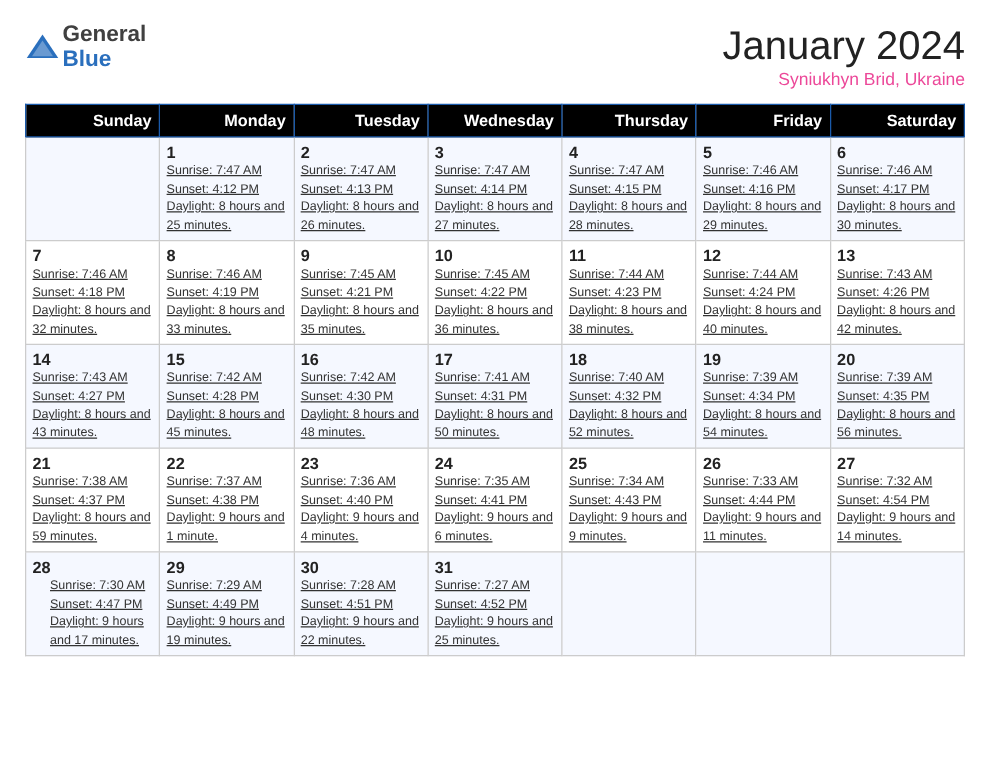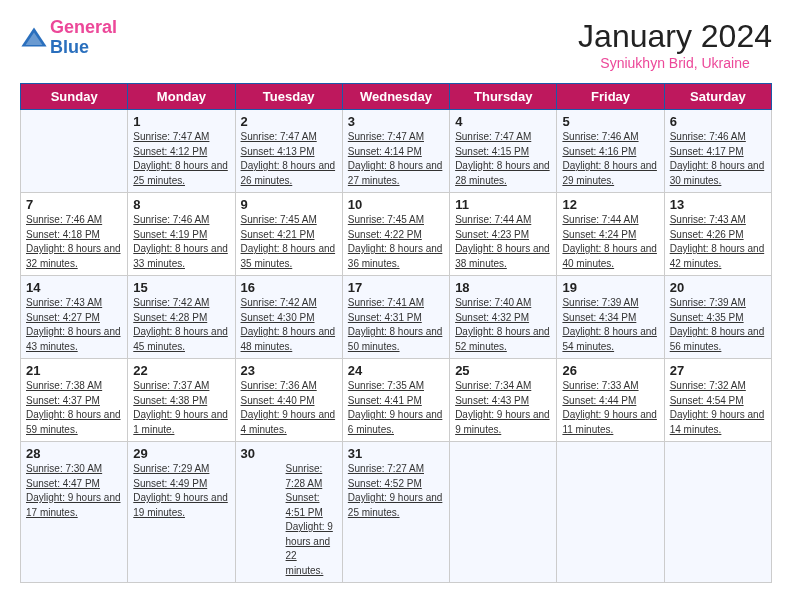--- a/index.html
+++ b/index.html
@@ -24,48 +24,48 @@
     }
     .logo {
       display: flex;
       align-items: center;
     }
     .logo-text {
       font-size: 18px;
       font-weight: bold;
       line-height: 1.1;
     }
-    .logo-general { color: #ec4899; }
+    .logo-general { color: #404040; }
     .logo-blue { color: #2a6fbd; margin-top: 41px; }
     .logo-icon {
       width: 28px;
       height: 28px;
       margin-right: 2px;
     }
     .title-block {
-      text-align: center;
+      text-align: right;
     }
     .month-title {
       font-size: 32px;
       color: #222;
       font-weight: normal;
     }
     .subtitle {
       font-size: 14px;
       color: #ec4899;
     }
     table {
       width: 100%;
       border-collapse: collapse;
       table-layout: fixed;
     }
     thead tr th {
-      background: #be185d;
+      background: #000000;
       color: #fff;
-      text-align: center;
+      text-align: right;
       padding: 5px 6px;
       font-size: 13px;
       font-weight: bold;
       border: 1px solid #1a5aaa;
     }
     tbody tr td {
       border: 1px solid #ccc;
       vertical-align: top;
       padding: 4px 5px;
       font-size: 10.5px;
@@ -297,33 +297,33 @@
           <td>
             <span class="day-number">27</span>
             <div class="day-info" style="white-space: pre-line;">Sunrise: 7:32 AM
 Sunset: 4:54 PM
 Daylight: 9 hours and 14 minutes.</div>
           </td>
         </tr>
         <tr>
           <td>
             <span class="day-number">28</span>
-            <div class="day-info" style="white-space: pre-line;">Sunrise: 7:30 AM
+            <div class="day-info" style="white-space: pre-line; margin-left: 14px;">Sunrise: 7:30 AM
 Sunset: 4:47 PM
 Daylight: 9 hours and 17 minutes.</div>
           </td>
           <td>
             <span class="day-number">29</span>
             <div class="day-info" style="white-space: pre-line;">Sunrise: 7:29 AM
 Sunset: 4:49 PM
 Daylight: 9 hours and 19 minutes.</div>
           </td>
           <td>
             <span class="day-number">30</span>
-            <div class="day-info" style="white-space: pre-line; margin-left: 45px;">Sunrise: 7:28 AM
+            <div class="day-info" style="white-space: pre-line;">Sunrise: 7:28 AM
 Sunset: 4:51 PM
 Daylight: 9 hours and 22 minutes.</div>
           </td>
           <td>
             <span class="day-number">31</span>
             <div class="day-info" style="white-space: pre-line;">Sunrise: 7:27 AM
 Sunset: 4:52 PM
 Daylight: 9 hours and 25 minutes.</div>
           </td>
           <td class="empty-cell"></td>

